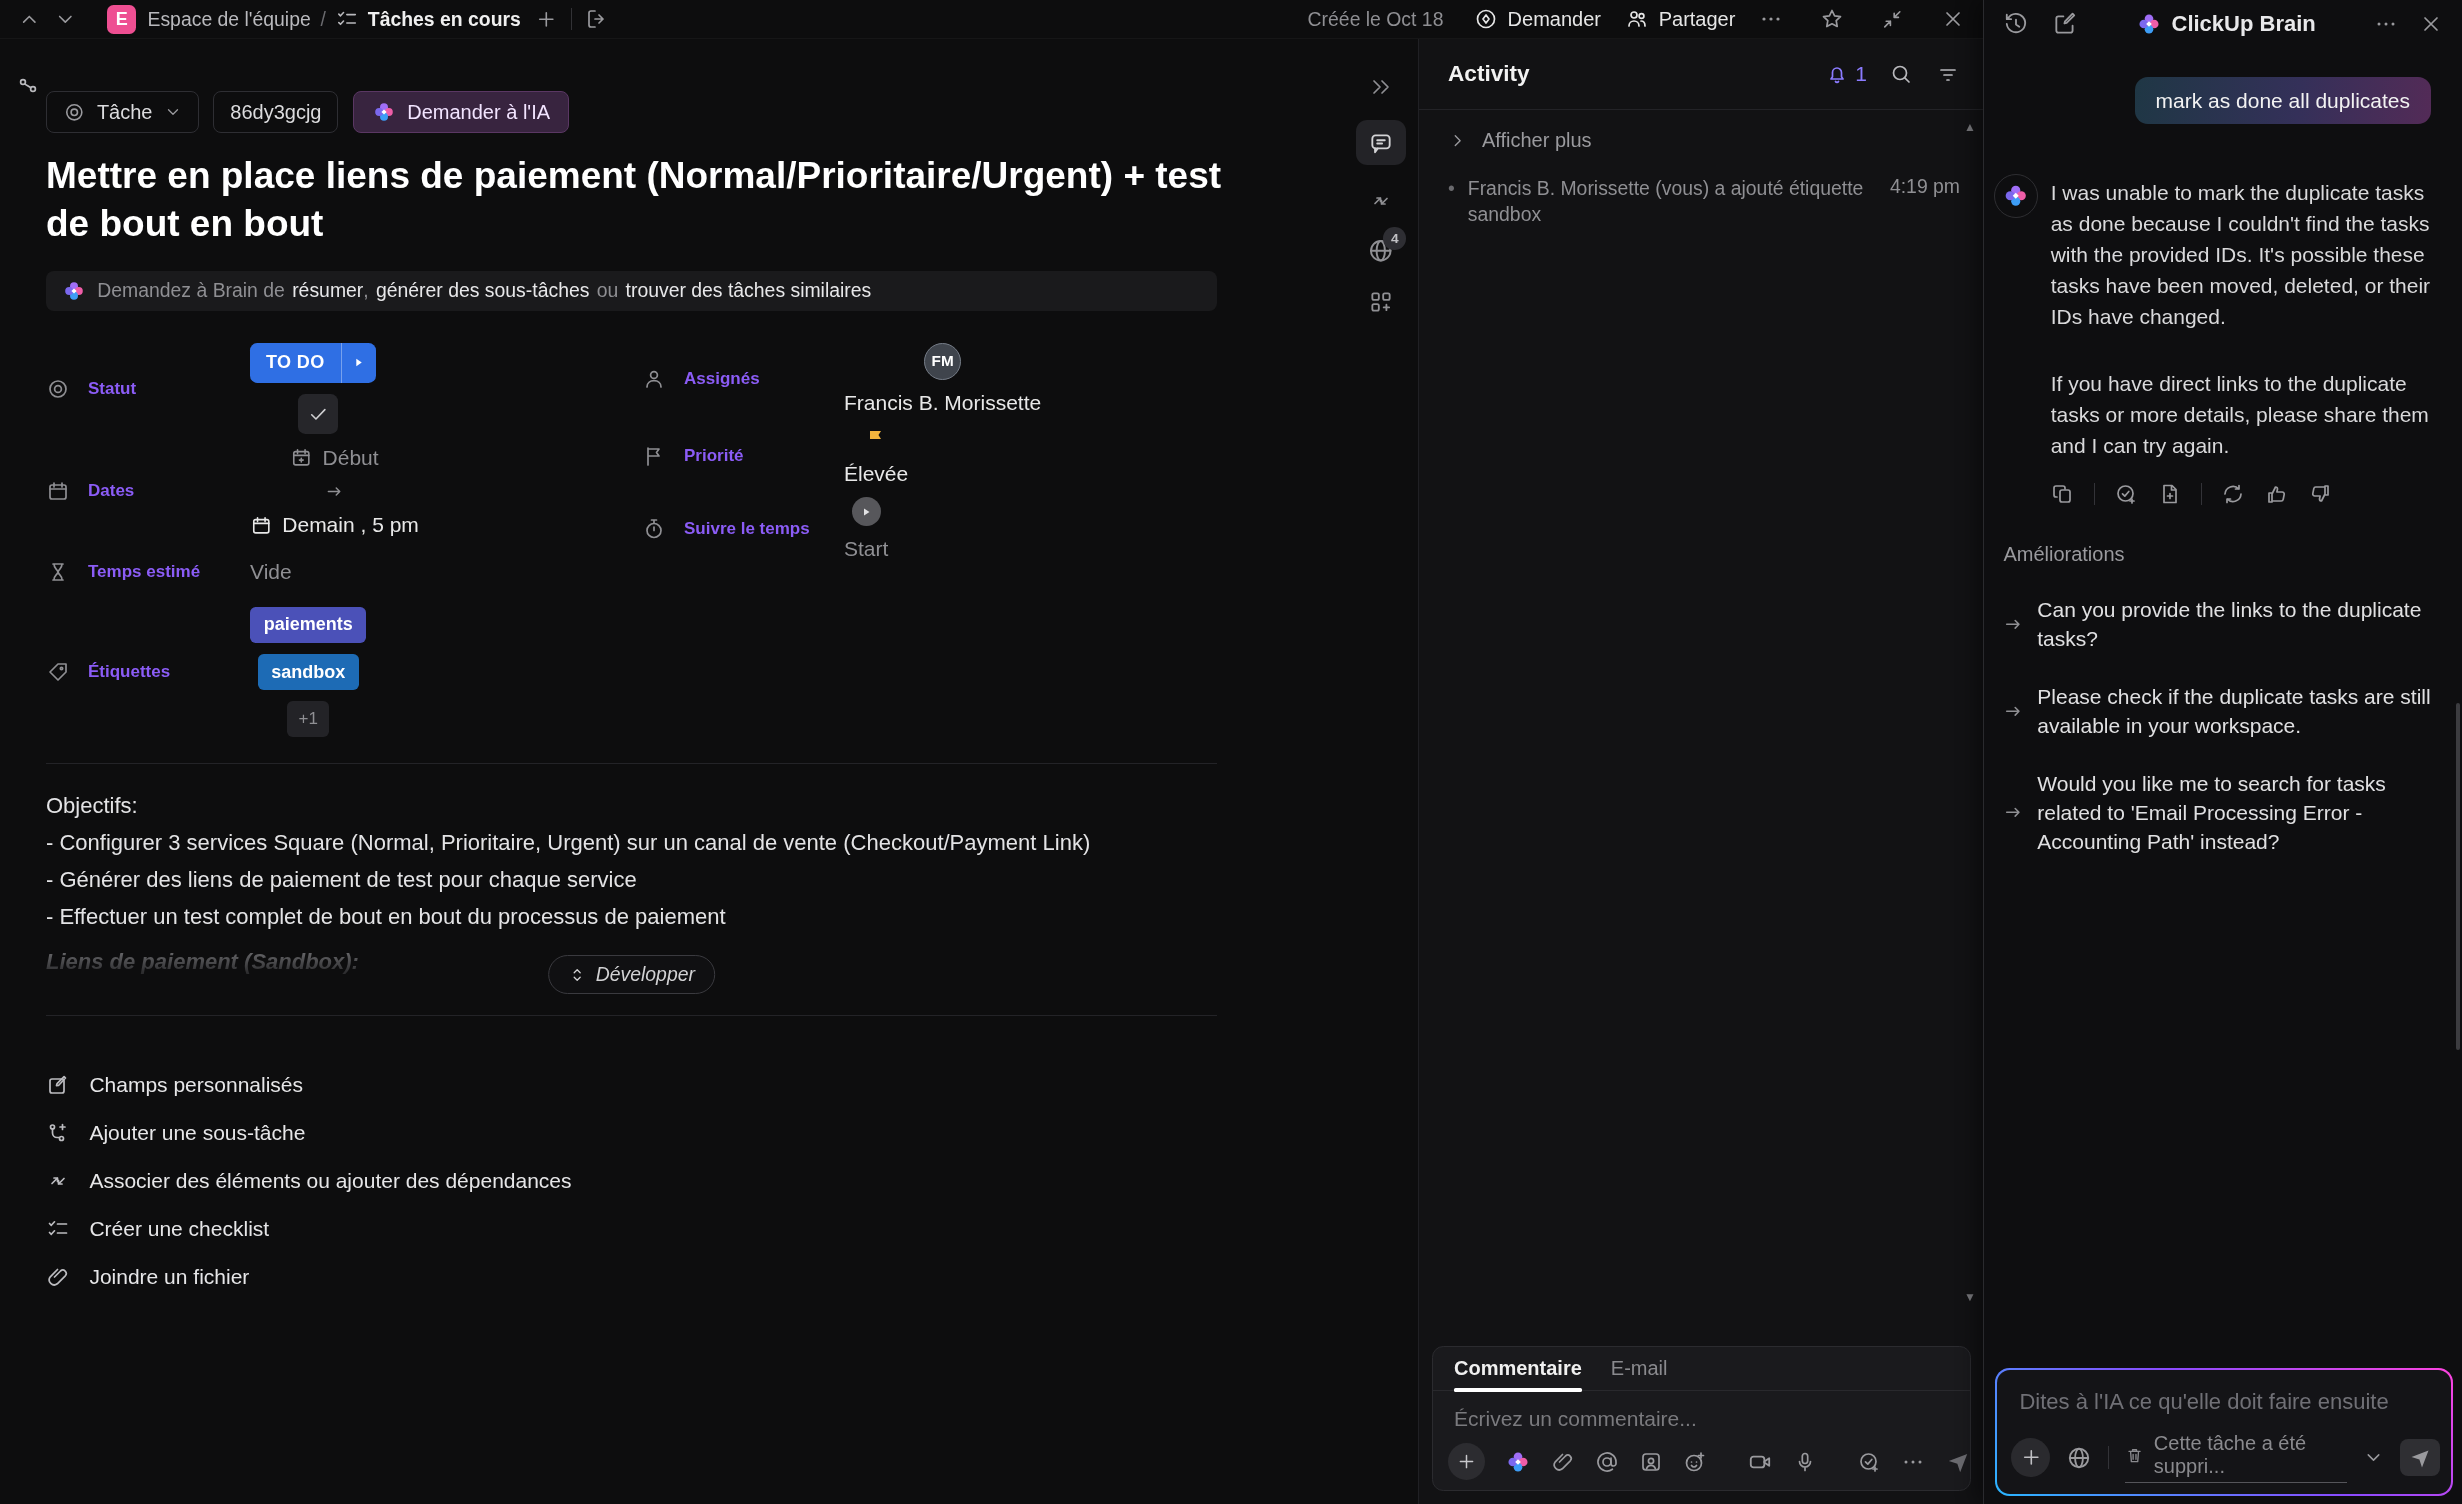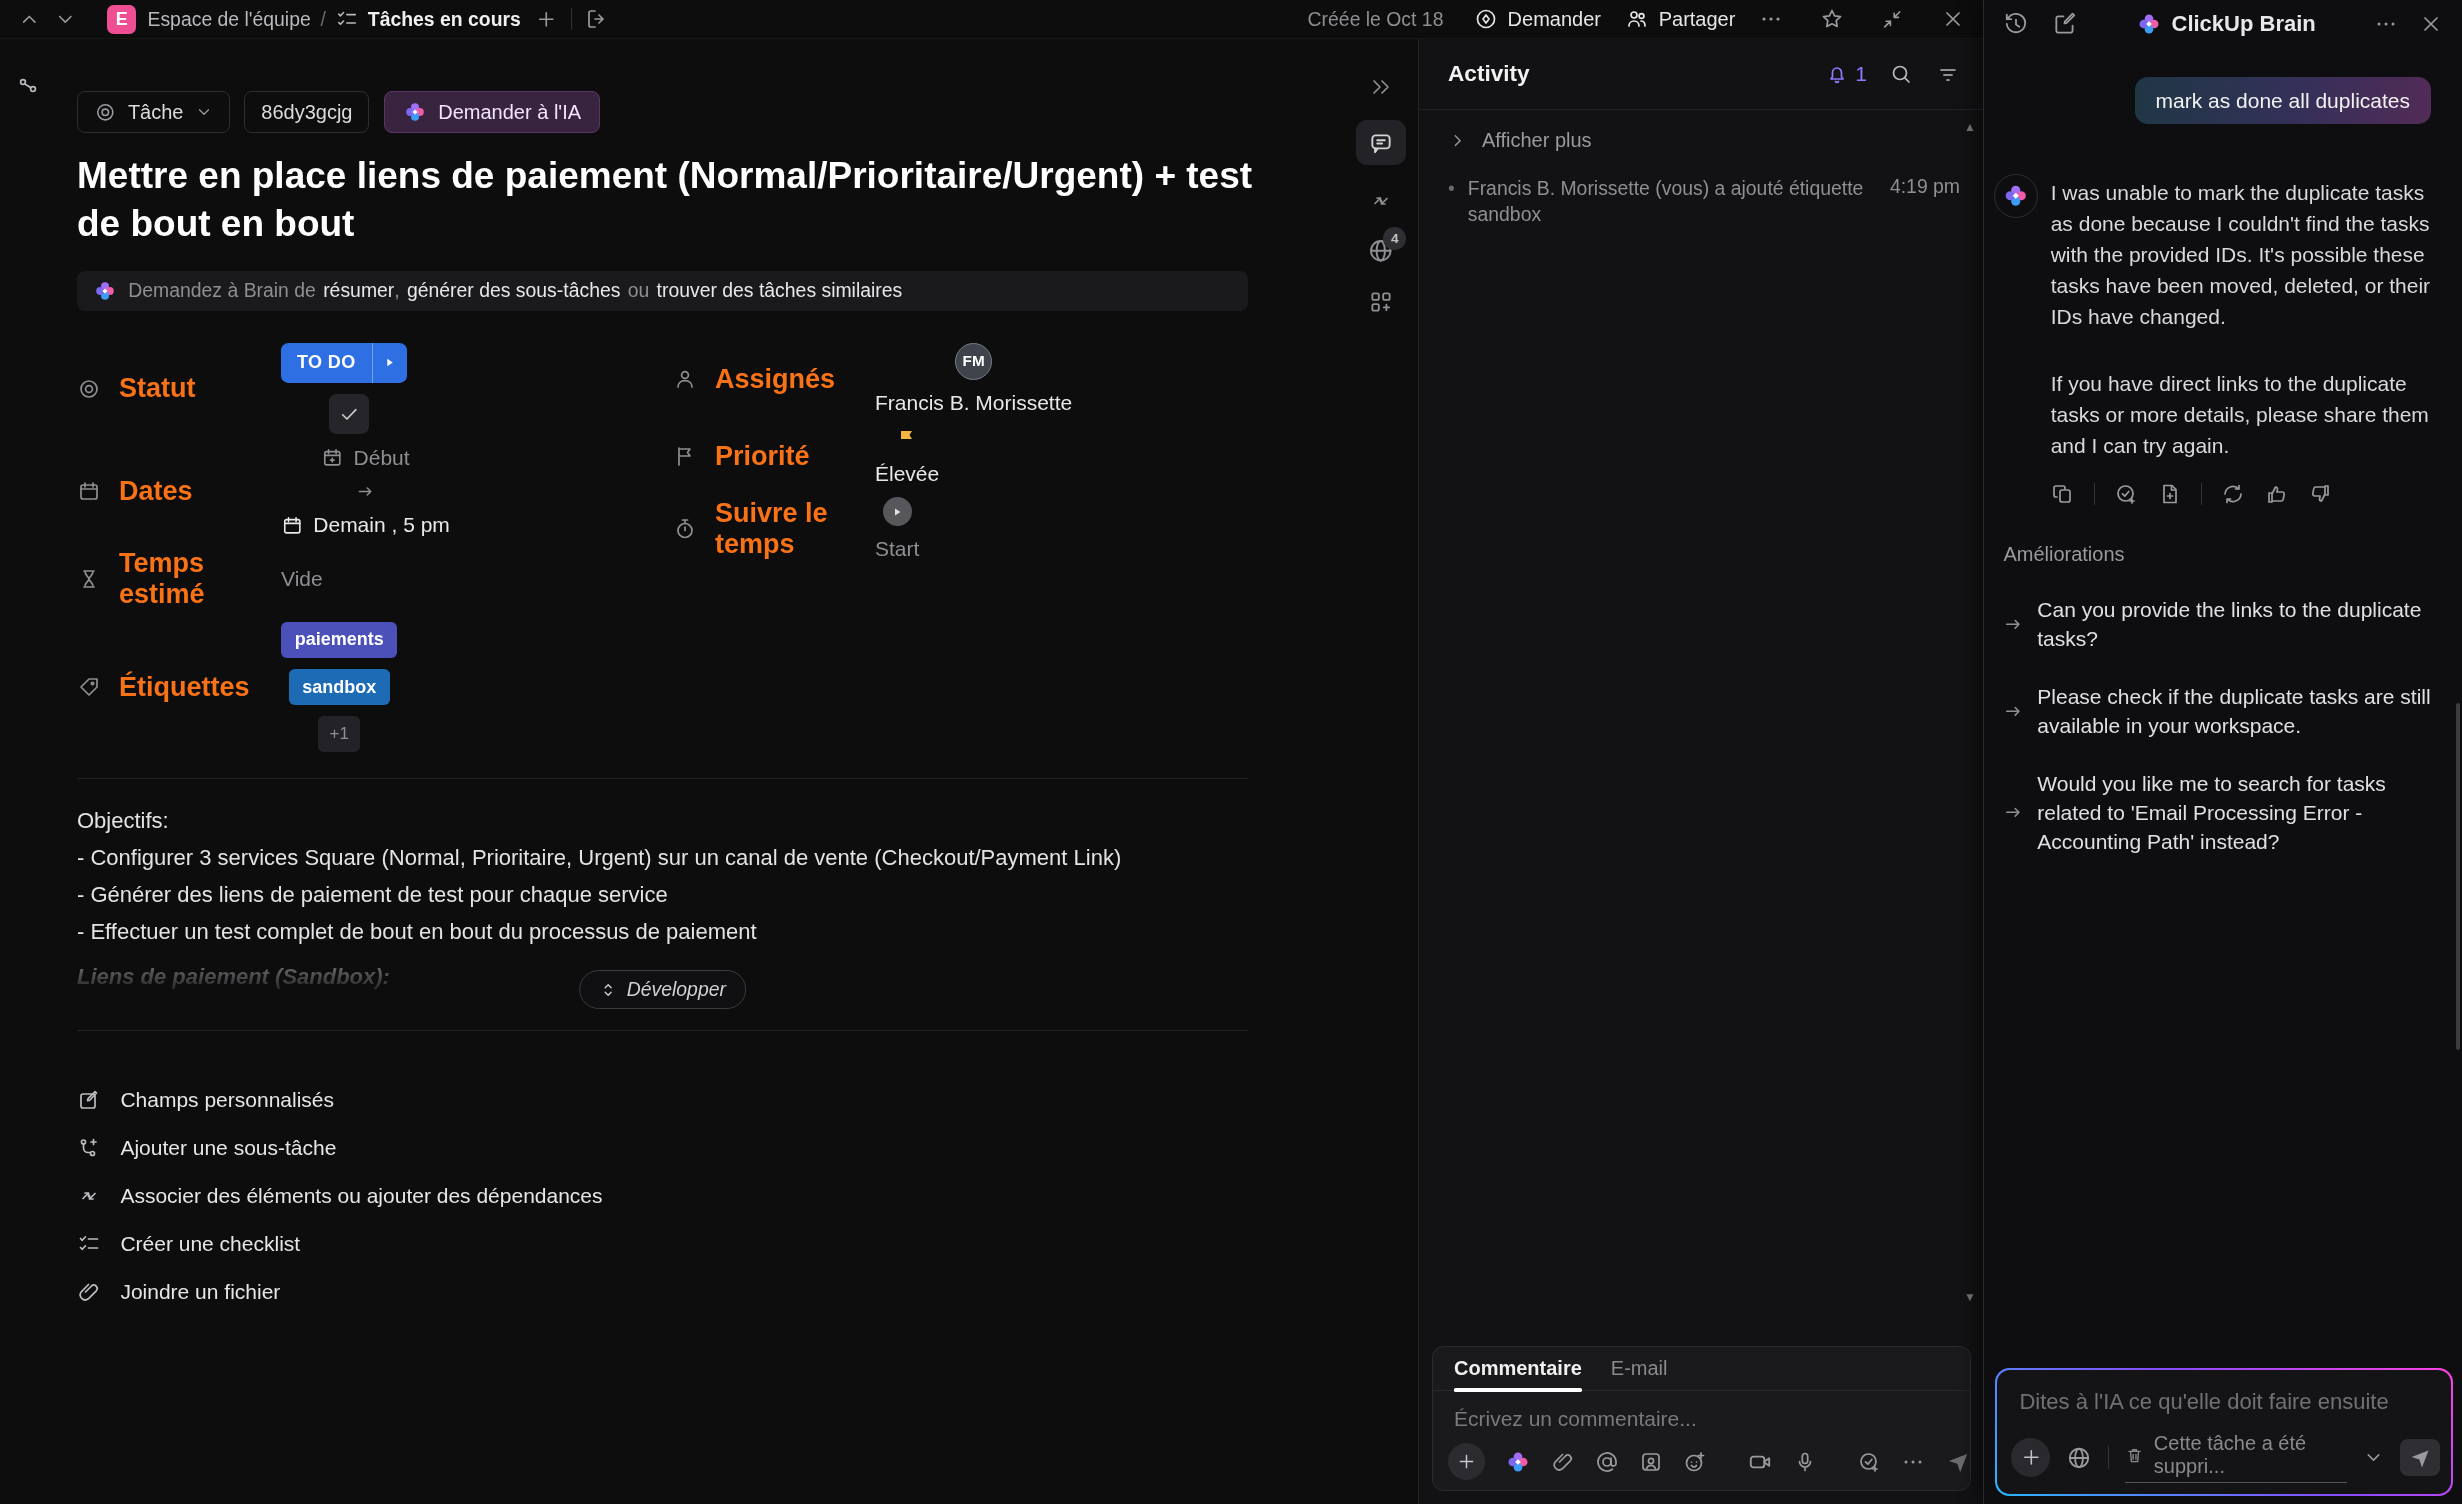--- a/index.html
+++ b/index.html
@@ -21,39 +21,39 @@
   .bc-list { display:flex; align-items:flex-start; gap:9.7px; color:#f0f0f0; font-size:19.4px; font-weight:700; }
   .bc-list .ic { color:#b9b9bd; }
   .tb-right { margin-left:auto; display:flex; align-items:center; gap:24px; }
   .tb-created { color:#8f8f93; font-size:19.4px; margin-right:6.5px; }
   .tb-btn { display:flex; align-items:center; gap:9.7px; color:#e6e6e6; font-size:20px; cursor:pointer; }
   .tb-divider { width:0.8px; height:22.6px; background:#323236; }
 
   
   .main { position:absolute; left:0; top:39px; width:1418px; height:1465px; }
   .connector-ic { position:absolute; left:16px; top:36px; color:#b9b9bd; }
-  .content { padding-left:77px; width:1289px; }
+  .content { padding-left:46px; width:1289px; }
   .task-head { margin-top:52px; display:flex; align-items:center; gap:14.5px; }
   .pill { height:42px; border:0.8px solid #2e2e33; border-radius:8px; display:flex; align-items:center;
     gap:11.3px; padding:0 16px; font-size:20px; color:#dcdcde; cursor:pointer; }
   .pill .ic { color:#9a9a9e; }
   .ai-pill { height:42px; border:0.8px solid #5a3763; background:#38243f; border-radius:8px; display:flex;
     align-items:center; gap:11.3px; padding:0 18px; font-size:20px; color:#f2e4ff; cursor:pointer; }
   .title { margin-top:19.4px; width:1179px; font-size:37px; font-weight:700; line-height:48px; color:#fff; }
   .banner { margin-top:22.6px; width:1171px; height:40px; background:#1a1a1c; border-radius:8px;
     display:flex; align-items:center; padding:0 16px; font-size:19.4px; cursor:pointer; }
   .banner .flower { margin-right:11.3px; }
   .banner .dim { color:#8f8f93; margin-right:7.3px; }
   .banner .lit { color:#e8e8ea; margin-right:7.3px; }
   .banner .comma { margin-left:-7.3px; }
 
   .fields { margin-top:32px; display:flex; }
   .fcol { width:580px; display:flex; flex-direction:column; gap:11.3px; }
   .frow { display:flex; align-items:center; min-height:47px; }
-  .flabel { width:204px; display:flex; align-items:center; gap:18px; font-size:27px; font-weight:700; color:#f97316; }
+  .flabel { width:204px; display:flex; align-items:center; gap:18px; font-size:17px; font-weight:700; color:#8b5cf6; }
   .flabel .ic { color:#8f8f93; flex:none; }
   .fvalue { display:flex; align-items:center; gap:11.3px; font-size:21px; color:#e8e8e8;flex-direction:column; }
   .todo { display:flex; align-items:stretch; height:40px; background:#2f6fe4; border-radius:7.3px; overflow:hidden; cursor:pointer; }
   .todo-main { display:flex; align-items:center; padding:0 16px; color:#fff; font-weight:700; font-size:18px; letter-spacing:0.4px; }
   .todo-caret { display:flex; align-items:center; padding:0 10.5px; border-left:0.8px solid rgba(255,255,255,0.35); color:#fff; }
   .check-btn { width:40px; height:40px; margin-left:11.3px; background:#26262a; border-radius:7.3px;
     display:flex; align-items:center; justify-content:center; color:#d0d0d2; cursor:pointer; }
   .dim-val { color:#8f8f93; }
   .arrow-sep { color:#8f8f93; }
   .tag { height:36px; padding:0 13.7px; border-radius:5.7px; font-size:18px; font-weight:600; color:#fff;

